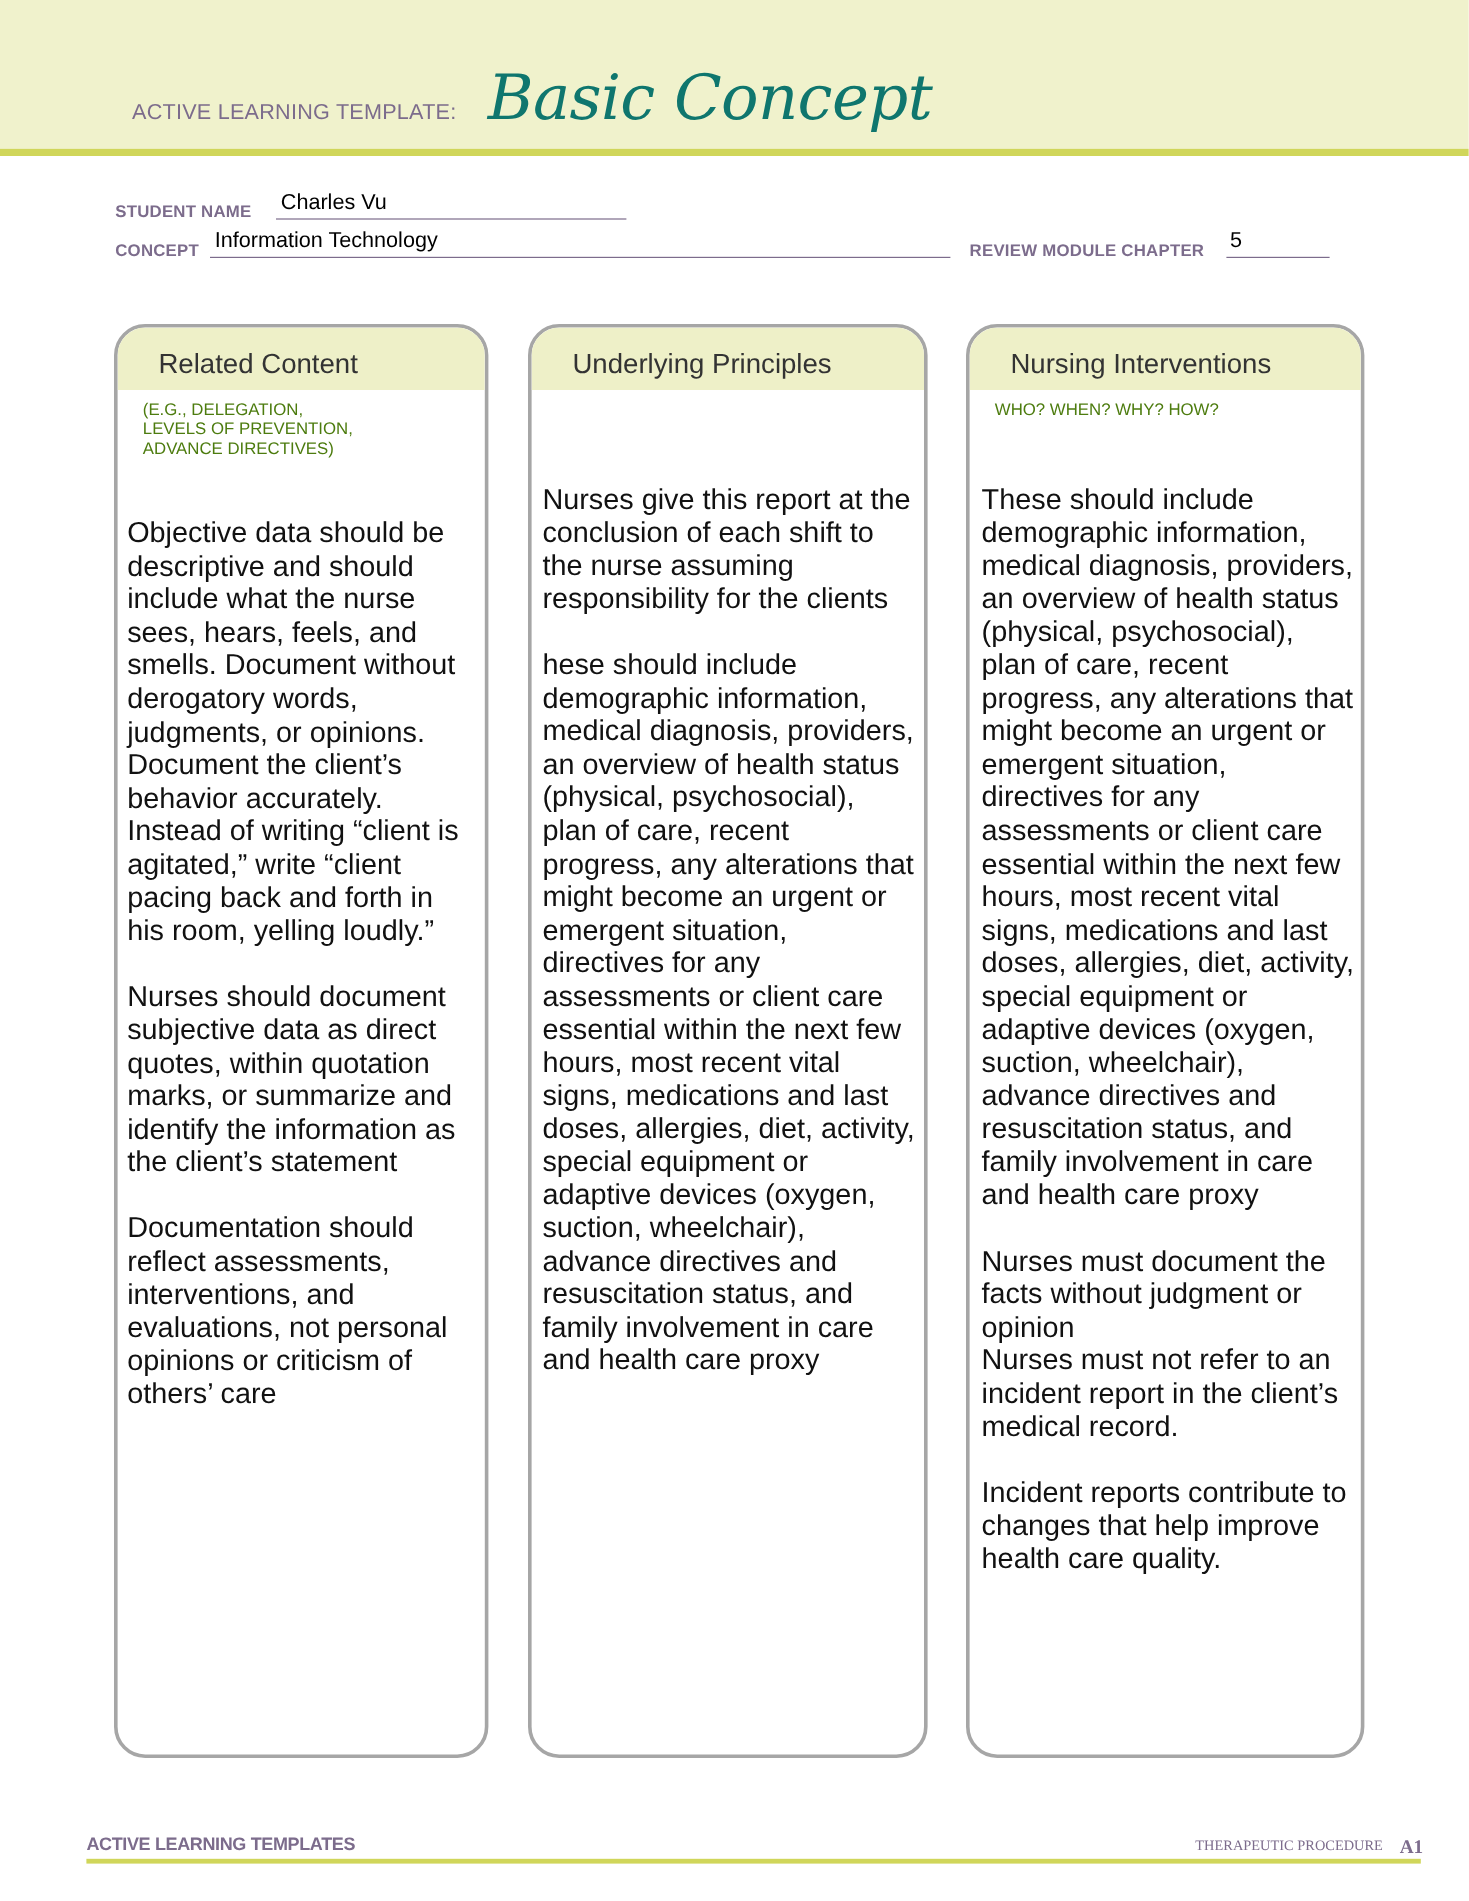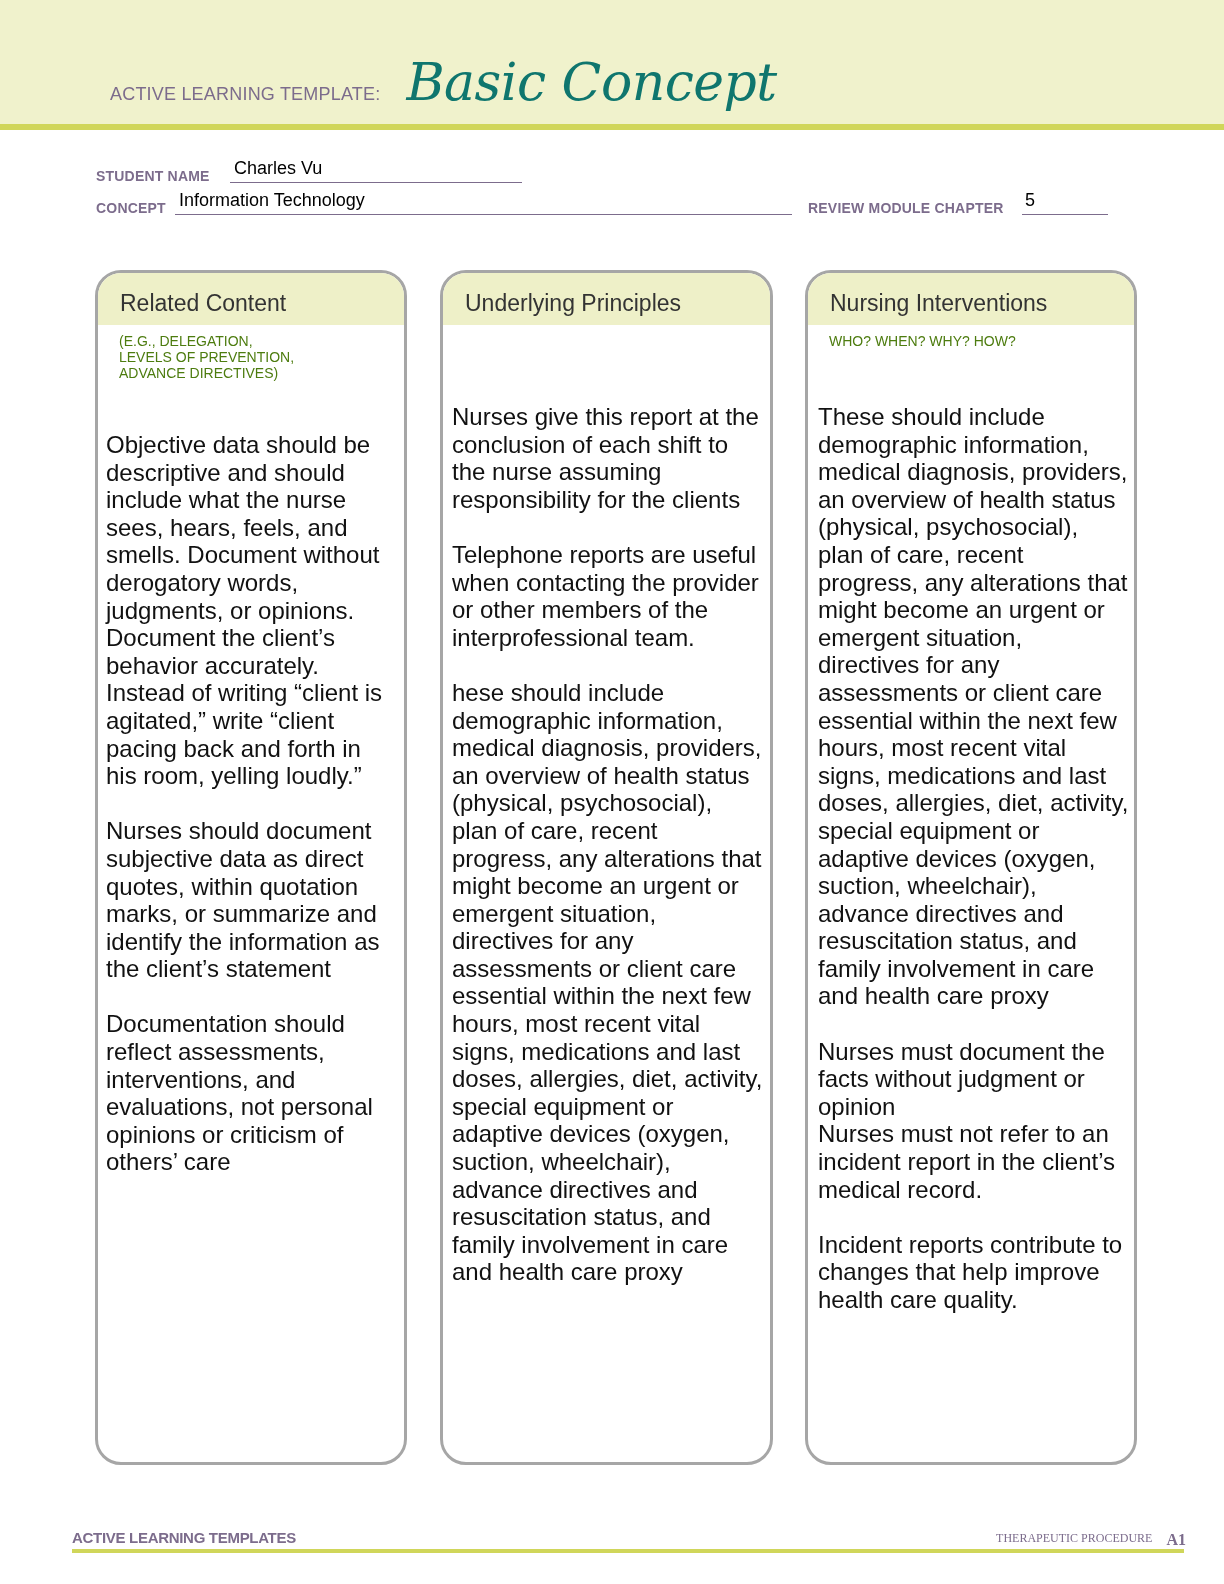--- a/index.html
+++ b/index.html
@@ -39,21 +39,21 @@
       position: absolute; font-size: 18px; color: #000000; white-space: nowrap;
     }
 
     .panel {
       position: absolute; top: 270px; height: 1195px;
       border: 3px solid #a6a6a6; border-radius: 26px;
       background: #ffffff; overflow: hidden; box-sizing: border-box;
     }
     .panel-head {
       height: 52px; background: #eef0c8;
-      padding-left: 22px; box-sizing: border-box;
+      padding-left: 34px; box-sizing: border-box;
       display: flex; align-items: center;
     }
     .panel-title {
       font-size: 23px; color: #333333; margin-top: 8px;
     }
     .panel-sub {
       padding: 8px 0 0 21px; font-size: 14px; color: #4d7c0f;
       line-height: 16px; text-transform: uppercase;
     }
     .panel-body {
@@ -112,21 +112,20 @@
     <p>Documentation should reflect assessments, interventions, and evaluations, not personal opinions or criticism of others’ care</p>
   </div>
 </div>
 
 <div class="panel" style="left:440px; width:333px;">
   <div class="panel-head">
     <span class="panel-title">Underlying Principles</span>
   </div>
   <div class="panel-body" style="top:130px; left:9px;">
     <p>Nurses give this report at the conclusion of each shift to the nurse assuming responsibility for the clients</p>
-    <p>Telephone reports are useful when contacting the provider or other members of the interprofessional team.</p>
     <p>hese should include demographic information, medical diagnosis, providers, an overview of health status (physical, psychosocial), plan of care, recent progress, any alterations that might become an urgent or emergent situation, directives for any assessments or client care essential within the next few hours, most recent vital signs, medications and last doses, allergies, diet, activity, special equipment or adaptive devices (oxygen, suction, wheelchair), advance directives and resuscitation status, and family involvement in care and health care proxy</p>
   </div>
 </div>
 
 <div class="panel" style="left:805px; width:332px;">
   <div class="panel-head">
     <span class="panel-title">Nursing Interventions</span>
   </div>
   <div class="panel-sub">WHO? WHEN? WHY? HOW?</div>
   <div class="panel-body" style="top:130px; left:10px; right:4px;">

